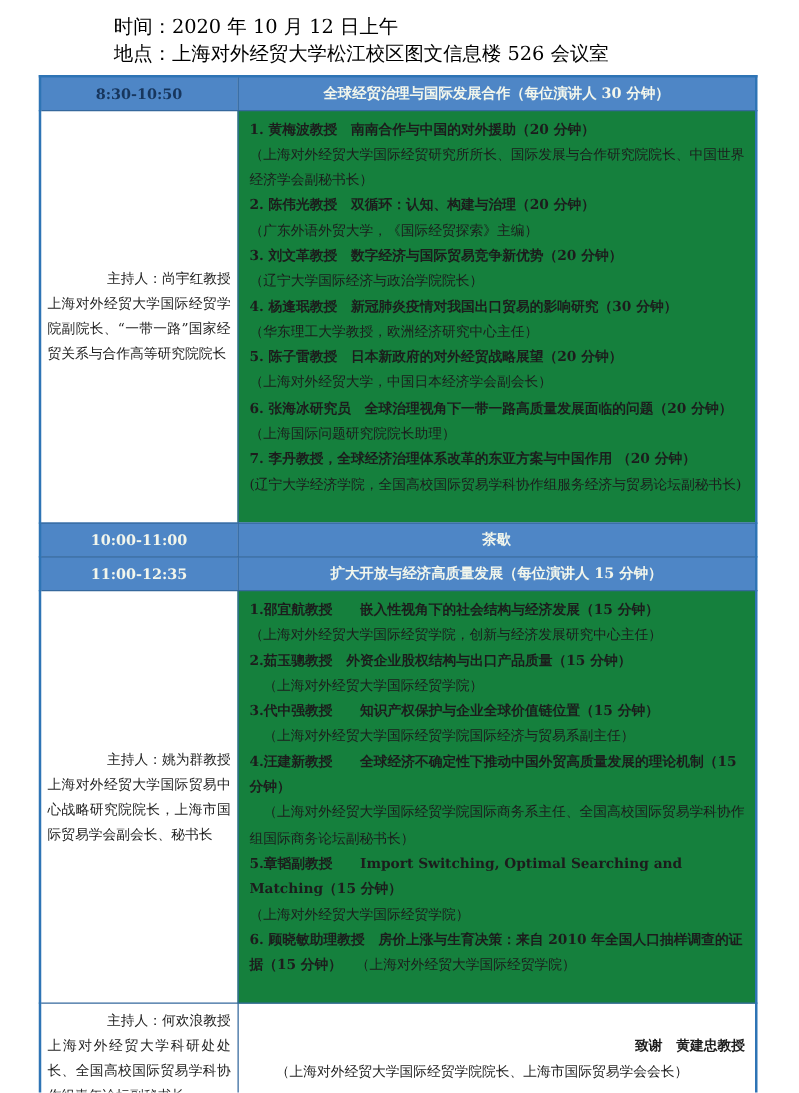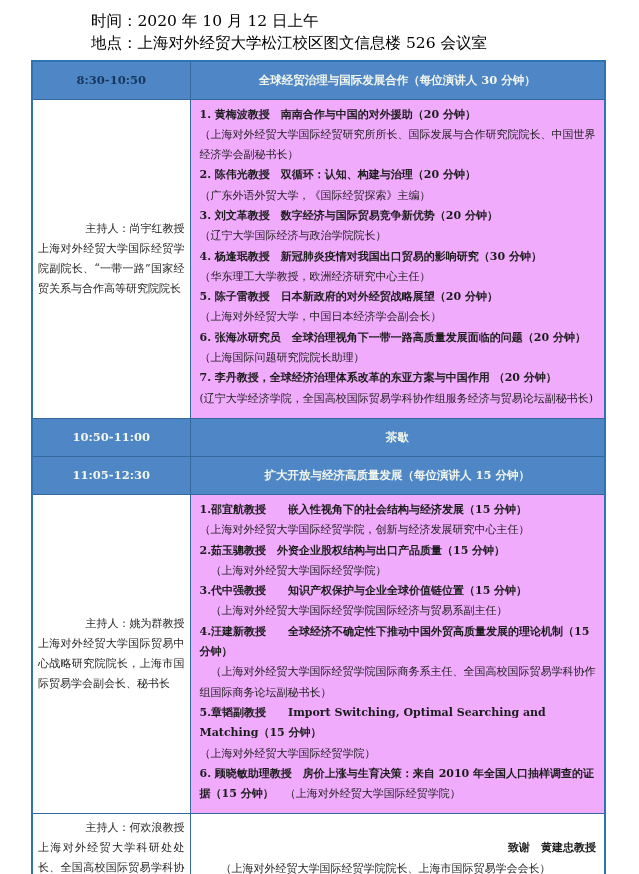--- a/index.html
+++ b/index.html
@@ -15,32 +15,32 @@
   }
   table.agenda {
     margin-left:31px; width:575px;
     border-collapse:collapse; table-layout:fixed;
     border:2px solid #2E74B5;
   }
   col.c-time { width:158px; }
   td { border:1px solid #35689d; vertical-align:middle; }
   tr.blue-row td {
     background:#4E86C6; text-align:center; font-weight:bold;
-    font-size:11.5px; height:38px; padding:2px 4px;
+    font-size:11.5px; height:27px; padding:2px 4px;
   }
   .t-dark  { color:#17365D; }
   .t-light { color:#F2F6EC; }
   td.mod-cell {
     background:#fff; padding:4px 5px;
     font-size:11px; line-height:20px;
   }
   .mod-name { text-align:right; font-weight:normal; }
   .mod-aff  { text-align:justify; }
   td.items-cell {
-    background:#f0abfc; padding:5px 6px 9px 9px;
+    background:#15803d; padding:5px 6px 20px 9px;
     font-size:11px; line-height:20.3px;
   }
   .item-title { font-weight:bold; }
   .item-note  { font-weight:normal; }
   tr.r-content1 td { height:310px; }
   tr.r-content2 td { height:272px; }
   tr.r-closing  td { height:88px; }
   td.thanks-cell { background:#fff; padding:4px 8px; font-size:11px; line-height:21px; }
   .thanks-name { font-weight:bold;text-align:right; }
   .thanks-note { padding-left:22px; }
@@ -96,26 +96,26 @@
         <p class="item-note">（上海国际问题研究院院长助理）</p>
       </div>
       <div class="item">
         <p class="item-title">7. 李丹教授，全球经济治理体系改革的东亚方案与中国作用 （20 分钟）</p>
         <p class="item-note">(辽宁大学经济学院，全国高校国际贸易学科协作组服务经济与贸易论坛副秘书长)</p>
       </div>
     </td>
   </tr>
 
   <tr class="blue-row">
-    <td class="t-light">10:50-11:00</td>
+    <td class="t-light">10:00-11:00</td>
     <td class="t-light">茶歇</td>
   </tr>
 
   <tr class="blue-row">
-    <td class="t-light">11:05-12:30</td>
+    <td class="t-light">11:00-12:35</td>
     <td class="t-light">扩大开放与经济高质量发展（每位演讲人 15 分钟）</td>
   </tr>
 
   <tr class="r-content2">
     <td class="mod-cell">
       <div class="mod-name">主持人：姚为群教授</div>
       <div class="mod-aff">上海对外经贸大学国际贸易中心战略研究院院长，上海市国际贸易学会副会长、秘书长</div>
     </td>
     <td class="items-cell">
       <div class="item">

